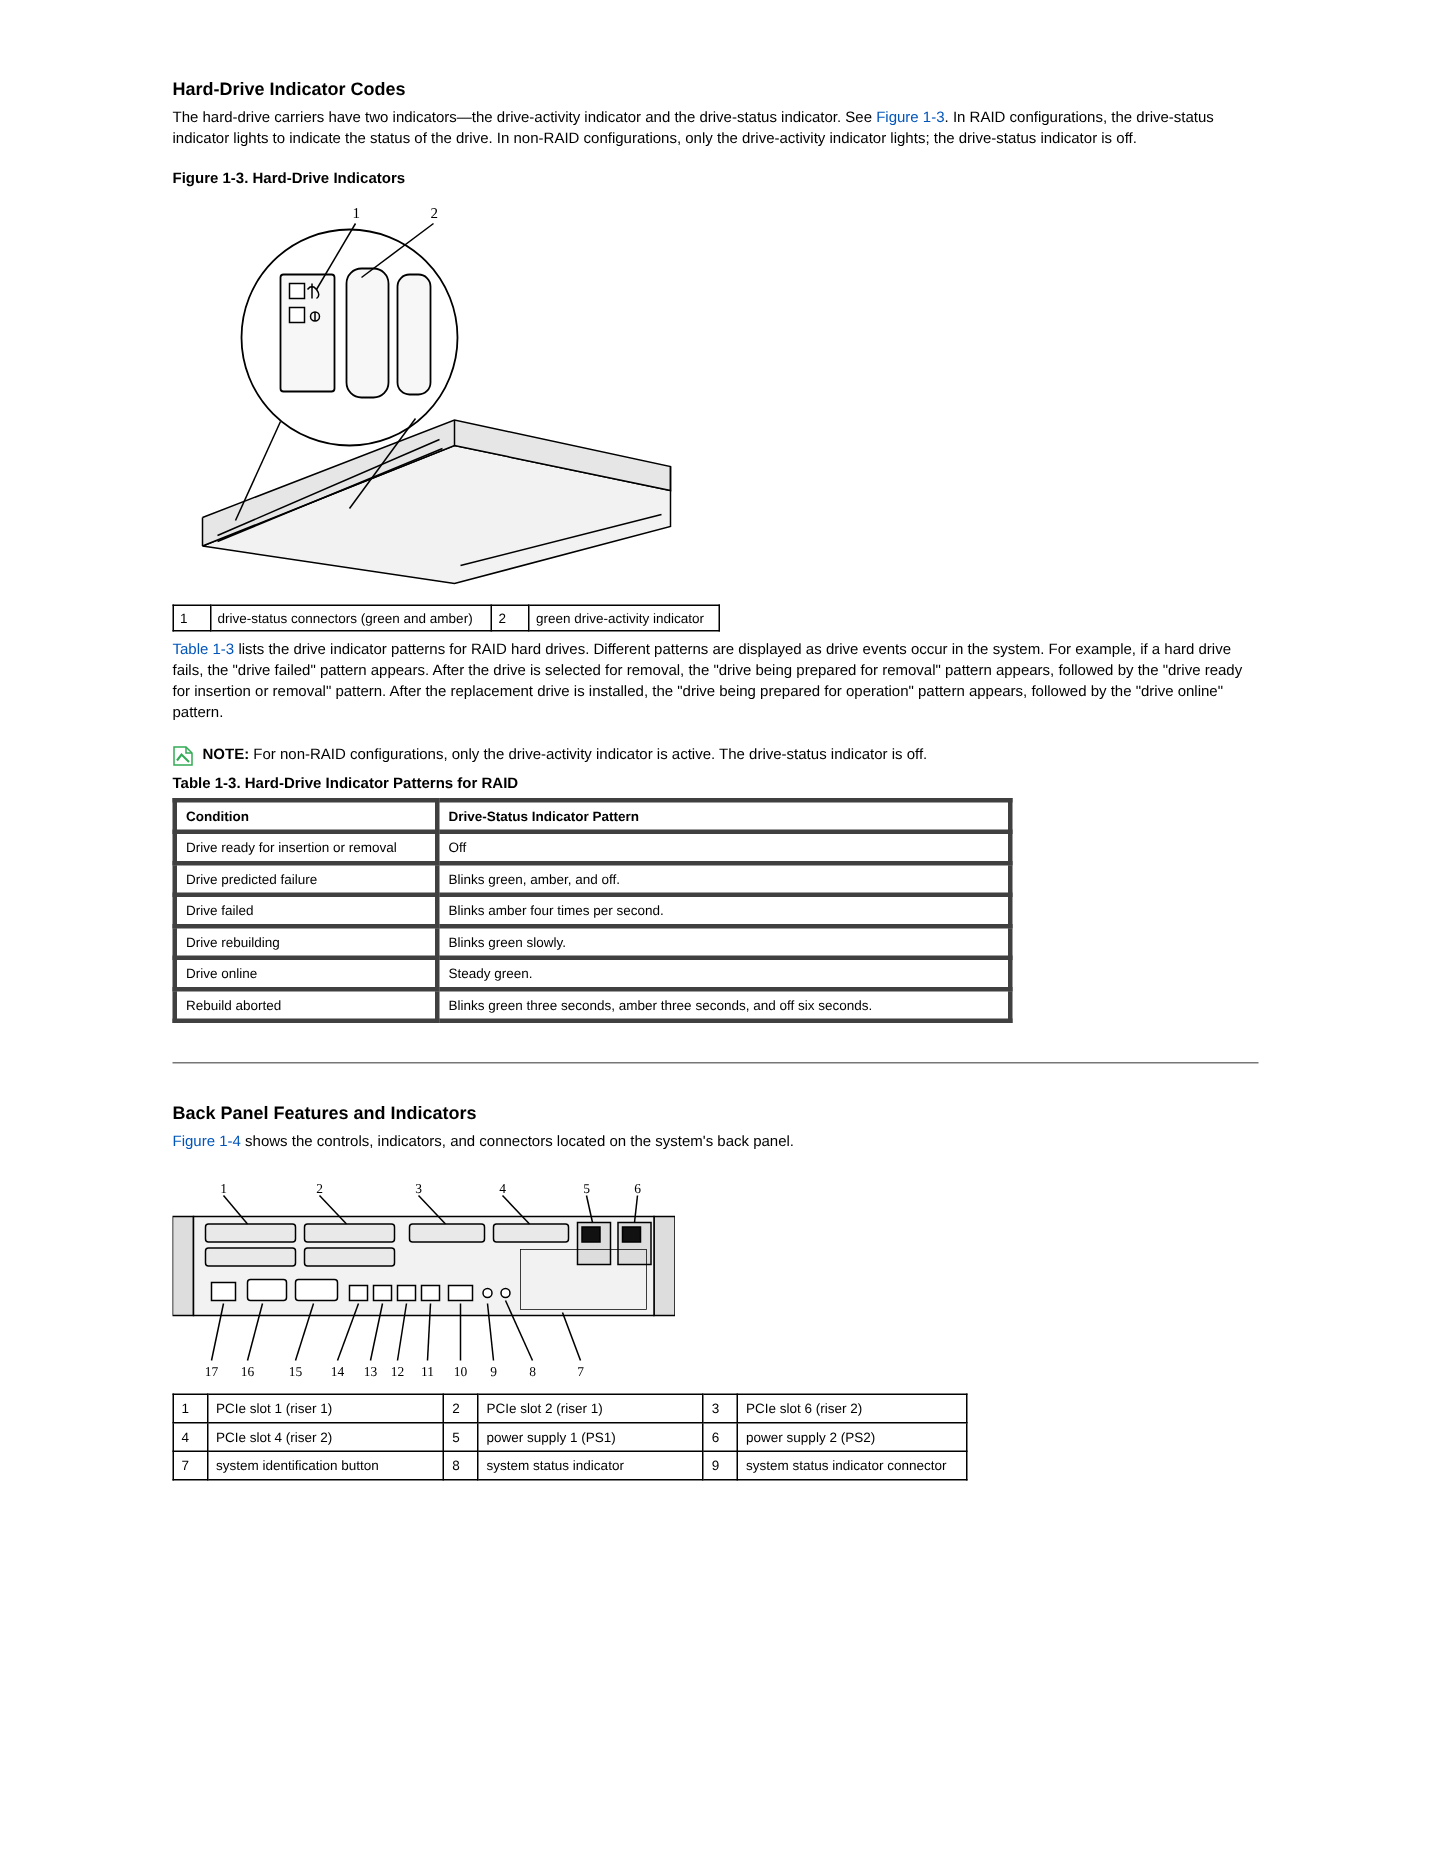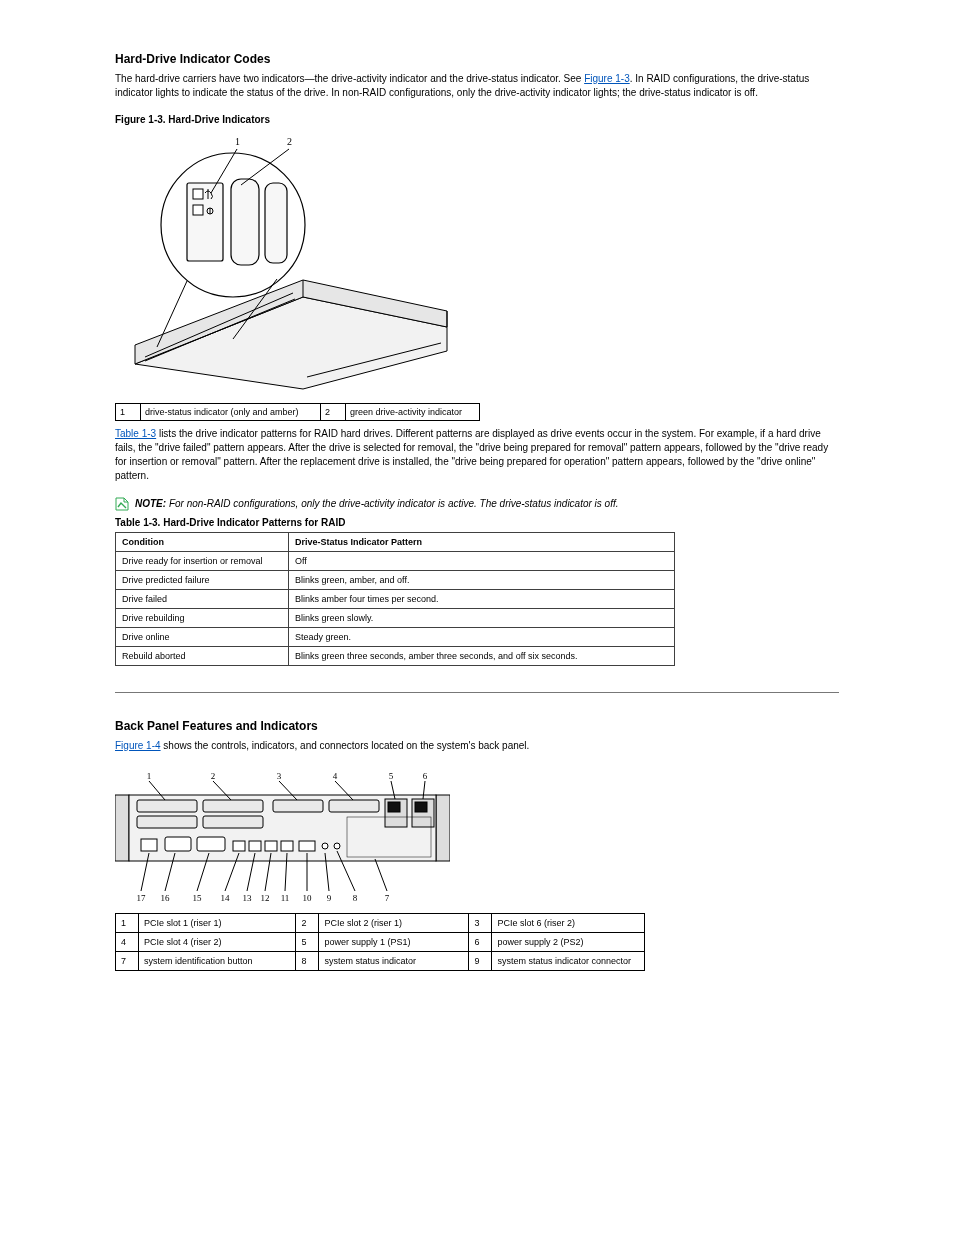--- a/index.html
+++ b/index.html
@@ -26,21 +26,20 @@
     line-height: 1.4;
     margin: 0 0 14px 0;
   }
   .fig-caption {
     font-size: 10px;
     font-weight: bold;
     margin: 6px 0 4px 0;
   }
   .link {
     color: #0055bb;
-    text-decoration: underline;
     cursor: pointer;
   }
   .hd-image {
     width: 340px;
     height: 268px;
     margin-bottom: 6px;
   }
   .back-image {
     width: 335px;
     height: 140px;
@@ -60,21 +59,21 @@
   }
   table.callout-table .numcol {
     width: 16px;
     text-align: left;
   }
   table.raid-table {
     border-collapse: collapse;
     width: 560px;
   }
   table.raid-table th, table.raid-table td {
-    border: 1px solid #404040;
+    border: 3px solid #404040;
     font-size: 9px;
     padding: 4px 6px;
     text-align: left;
   }
   table.raid-table th {
     font-weight: bold;
   }
   table.raid-table .col1 { width: 160px; }
   .hr {
     border: none;
@@ -84,21 +83,21 @@
   .note-row {
     display: flex;
     align-items: flex-start;
     margin: 8px 0 6px 0;
   }
   .note-icon {
     width: 14px; height: 14px; flex-shrink: 0;
     margin-right: 6px;
   }
   .note-icon svg { width: 14px; height: 14px; display: block; }
-  .note-text { font-size: 10px; line-height: 1.4; font-style: italic; }
+  .note-text { font-size: 10px; line-height: 1.4; }
   .back-callout {
     border-collapse: collapse;
     width: 530px;
     margin-top: 4px;
   }
   .back-callout td, .back-callout th {
     border: 1px solid #000;
     font-size: 9px;
     padding: 4px 5px;
     text-align: left;
@@ -164,21 +163,21 @@
         <text x="172" y="16" stroke="none">2</text>
         <line x1="174" y1="20" x2="126" y2="56"></line>
       </g>
     </svg>
   </div>
 
   <table class="callout-table">
     <tbody>
         <tr>
       <td class="numcol">1</td>
-      <td>drive-status indicator (only and amber)</td>
+      <td>drive-status connectors (green and amber)</td>
       <td class="numcol">2</td>
       <td>green drive-activity indicator</td>
     </tr>
   </tbody>
     </table>
 
   <div class="small-gap"></div>
 
   <p class="paragraph">
     <span class="link">Table 1-3</span><span> lists the drive indicator patterns for RAID hard drives. Different patterns are displayed as drive events occur in the system. For example, if a hard drive fails, the "drive failed" pattern appears. After the drive is selected for removal, the "drive being prepared for removal" pattern appears, followed by the "drive ready for insertion or removal" pattern. After the replacement drive is installed, the "drive being prepared for operation" pattern appears, followed by the "drive online" pattern.</span>

